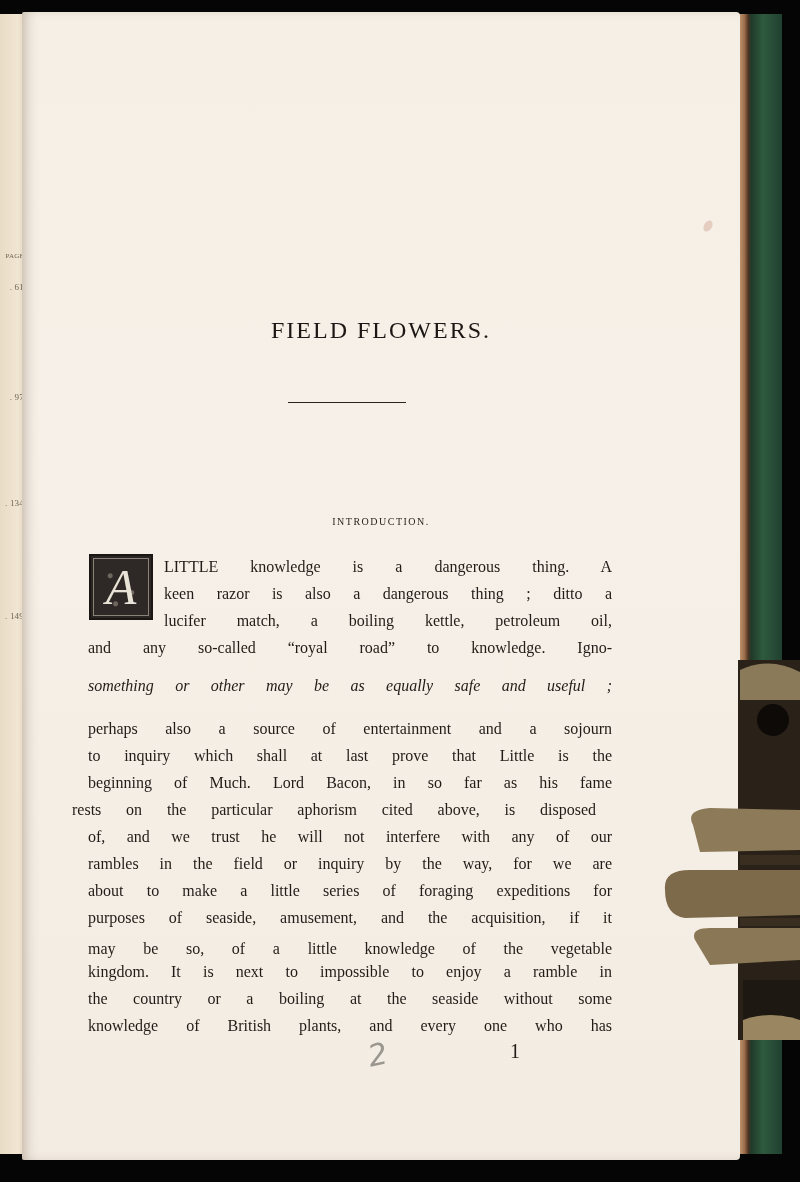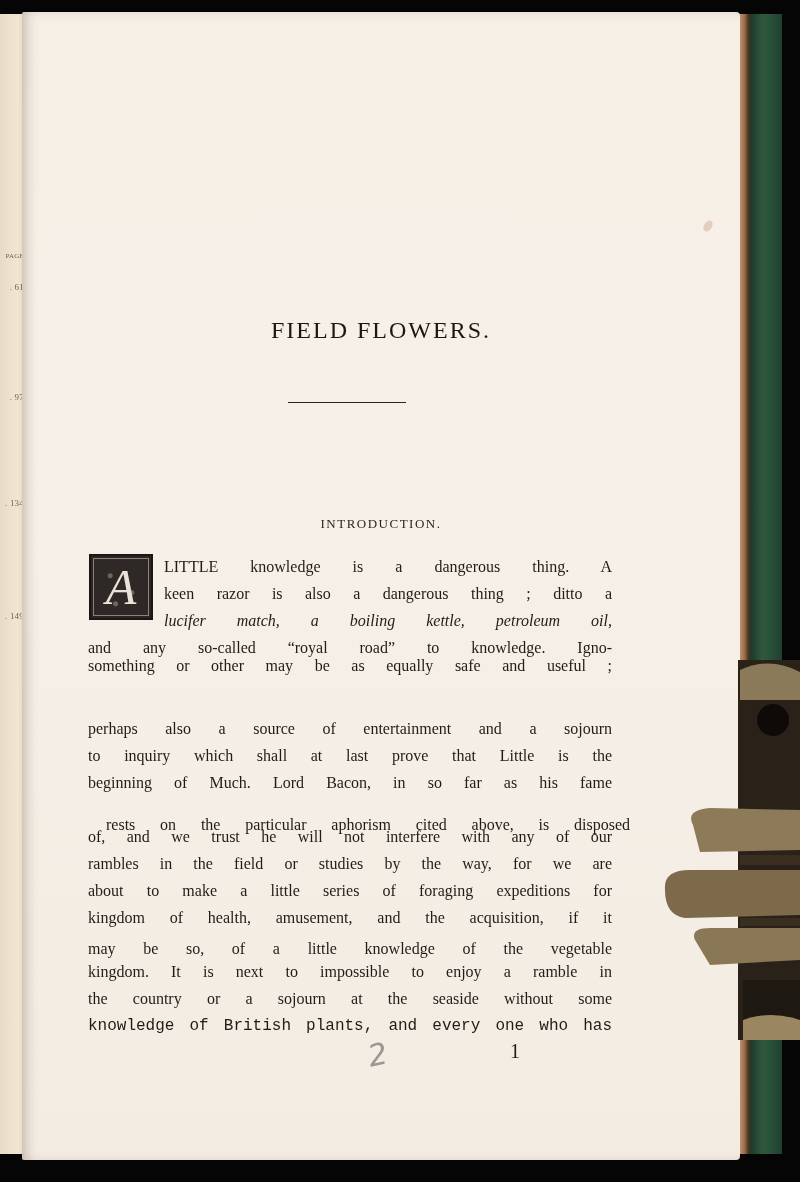--- a/index.html
+++ b/index.html
@@ -31,21 +31,21 @@
   }
   .rule {
     position:absolute; left:266px; top:390px; width:118px; height:1px; background:#2a2420;
   }
   .chapter {
     position:absolute; left:0; width:718px; top:455px; text-align:center;
     font-size:21px; letter-spacing:2px; color:#1f1a17;
   }
   .subhead {
     position:absolute; left:0; width:718px; top:504px; text-align:center;
-    font-size:13px; letter-spacing:1.5px; color:#2a2420;
+    font-size:10px; letter-spacing:1.5px; color:#2a2420;
   }
   .dropcap {
     position:absolute; left:67px; top:542px; width:64px; height:66px;
     background:#2a2522; border:2px solid #1a1614; box-sizing:border-box;
     display:flex; align-items:center; justify-content:center;
   }
   .dropcap .inner {
     width:54px; height:56px; border:1px solid #8a8279;
     background:
       radial-gradient(circle at 30% 30%, #6d655e 2px, transparent 3px),
@@ -92,35 +92,35 @@
   <div class="title">FIELD FLOWERS.</div>
   <div class="rule"></div>
   <div class="subhead">INTRODUCTION.</div>
 
   <div class="dropcap">
     <div class="inner">A</div>
   </div>
 
   <div class="line" style="left:142px;top:547px;width:448px;">LITTLE knowledge is a dangerous thing.  A</div>
   <div class="line" style="left:142px;top:574px;width:448px;">keen razor is also a dangerous thing ;  ditto a</div>
-  <div class="line" style="left:142px;top:601px;width:448px;font-style:italic;">lucifer match, a boiling kettle, petroleum oil,</div>
+  <div class="line" style="left:142px;top:601px;width:448px;">lucifer match, a boiling kettle, petroleum oil,</div>
   <div class="line" style="left:66px;top:628px;width:524px;">and any so-called “royal road” to knowledge.  Igno-</div>
-  <div class="line" style="left:66px;top:646px;width:524px;">something or other may be as equally safe and useful ;</div>
+  <div class="line" style="left:66px;top:666px;width:524px;font-style:italic;">something or other may be as equally safe and useful ;</div>
   <div class="line" style="left:66px;top:709px;width:524px;">perhaps also a source of entertainment and a sojourn</div>
   <div class="line" style="left:66px;top:736px;width:524px;">to inquiry which shall at last prove that Little is the</div>
   <div class="line" style="left:66px;top:763px;width:524px;">beginning of Much.  Lord Bacon, in so far as his fame</div>
-  <div class="line" style="left:84px;top:790px;width:524px;margin-top:15px;">rests on the particular aphorism cited above, is disposed</div>
+  <div class="line" style="left:50px;top:790px;width:524px;">rests on the particular aphorism cited above, is disposed</div>
   <div class="line" style="left:66px;top:817px;width:524px;">of, and we trust he will not interfere with any of our</div>
-  <div class="line" style="left:66px;top:844px;width:524px;">rambles in the field or studies by the way, for we are</div>
+  <div class="line" style="left:66px;top:844px;width:524px;">rambles in the field or inquiry by the way, for we are</div>
   <div class="line" style="left:66px;top:871px;width:524px;">about to make a little series of foraging expeditions for</div>
-  <div class="line" style="left:66px;top:898px;width:524px;">kingdom of health, amusement, and the acquisition, if it</div>
+  <div class="line" style="left:66px;top:898px;width:524px;">purposes of seaside, amusement, and the acquisition, if it</div>
   <div class="line" style="left:66px;top:929px;width:524px;">may be so, of a little knowledge of the vegetable</div>
   <div class="line" style="left:66px;top:952px;width:524px;">kingdom.  It is next to impossible to enjoy a ramble in</div>
-  <div class="line" style="left:66px;top:979px;width:524px;">the country or a sojourn at the seaside without some</div>
-  <div class="line" style="left:66px;top:1006px;width:524px;font-family:Liberation Mono, monospace;">knowledge of British plants, and every one who has</div>
+  <div class="line" style="left:66px;top:979px;width:524px;">the country or a boiling at the seaside without some</div>
+  <div class="line" style="left:66px;top:1006px;width:524px;">knowledge of British plants, and every one who has</div>
 
   <div class="pencil">2</div>
   <div class="folio">1</div>
 </div>
 
 <svg class="clasp" viewBox="0 0 145 380">
   <rect x="83" y="0" width="62" height="380" fill="#2a2218"></rect>
   <path d="M85,10 Q115,-4 145,12 L145,40 L85,40 Z" fill="#8a7a5a"></path>
   <circle cx="118" cy="60" r="16" fill="#0d0a08"></circle>
   <path d="M38,165 Q30,150 55,148 L145,150 L145,190 L45,192 Z" fill="#8c7a58"></path>

